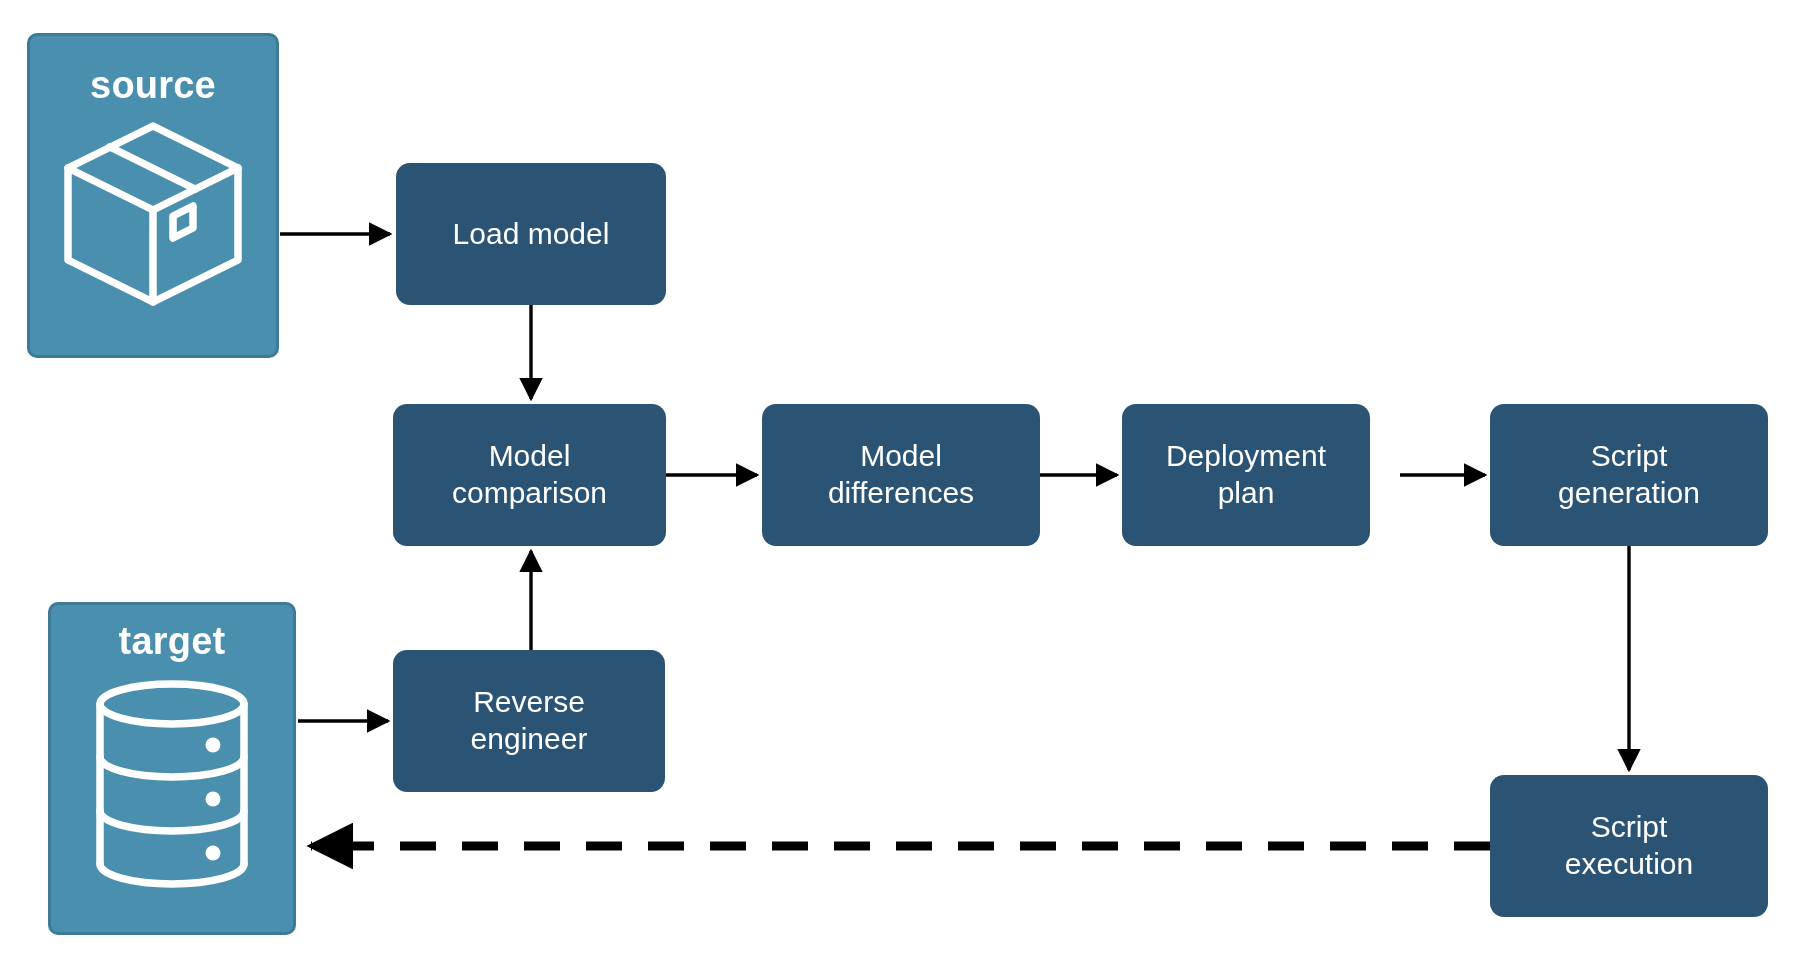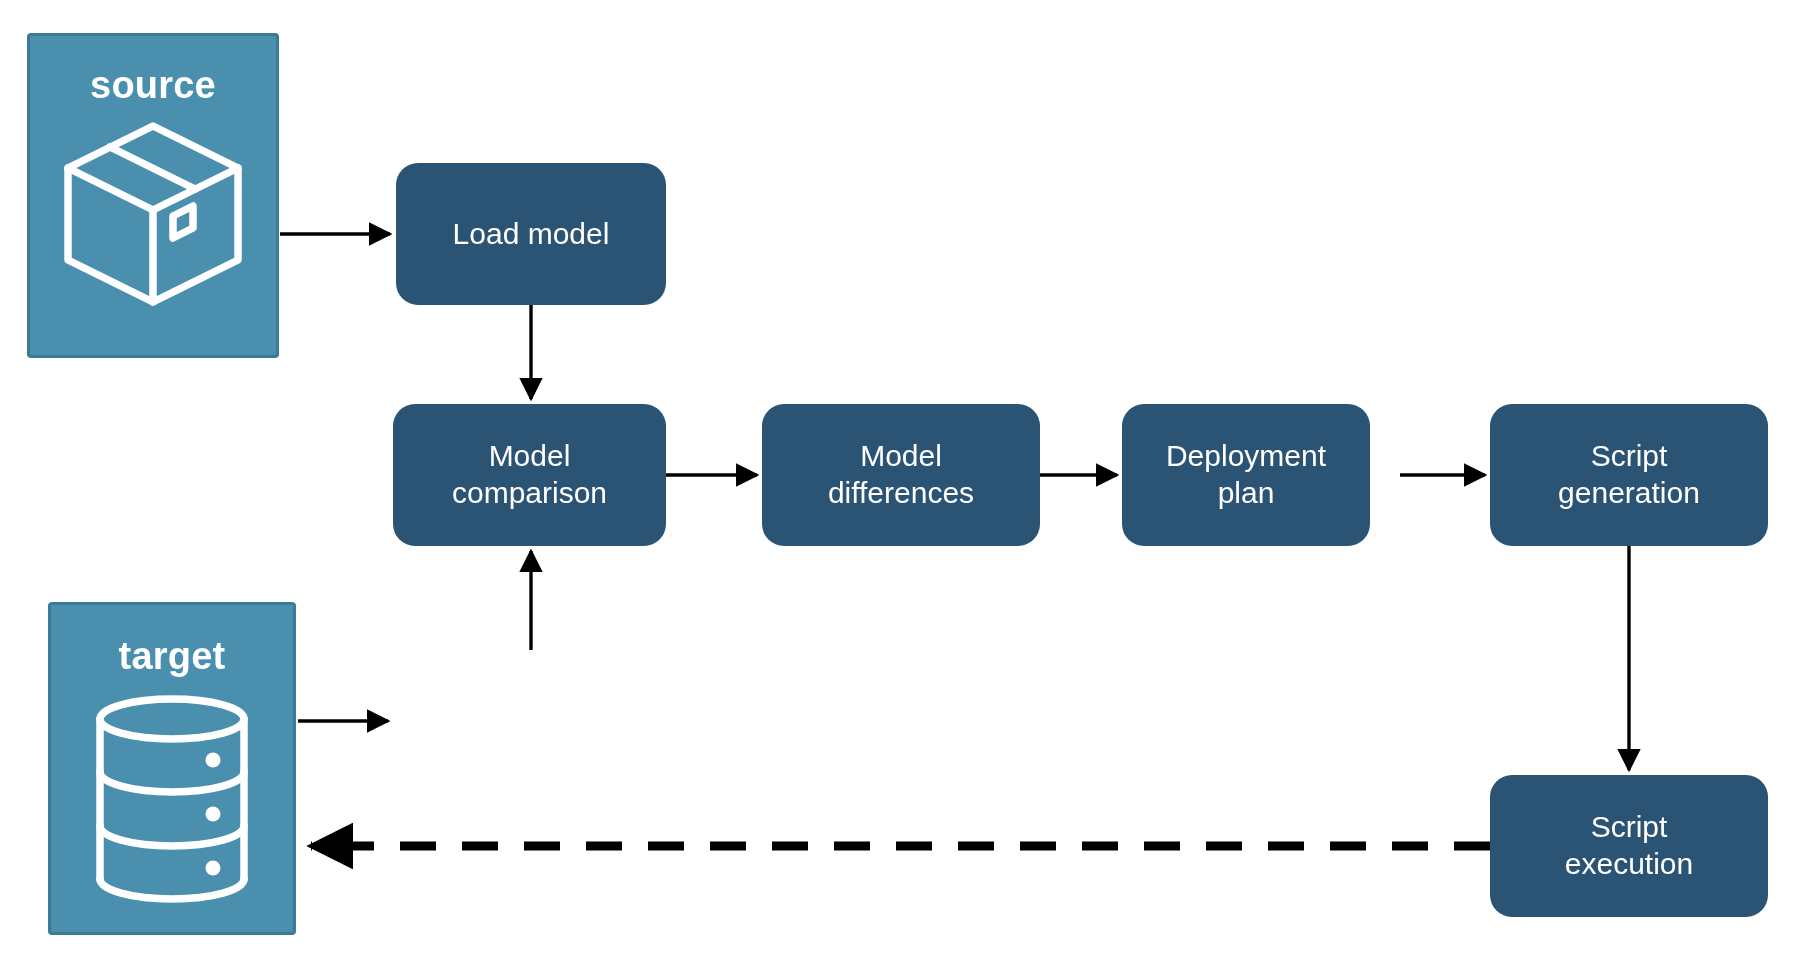--- a/index.html
+++ b/index.html
@@ -16,42 +16,42 @@
     height: 959px;
     background: #ffffff;
     overflow: hidden;
   }
   
   .endpoint {
     position: absolute;
     box-sizing: border-box;
     background: #4a8fae;
     border: 3px solid #3d7a96;
-    border-radius: 4px;
+    border-radius: 10px;
     display: flex;
     flex-direction: column;
     align-items: center;
   }
   .endpoint-title {
     font-weight: bold;
     color: #ffffff;
     font-size: 38px;
     line-height: 1;
     letter-spacing: 0.2px;
     user-select: none;
   }
   .endpoint-icon {
     display: block;
   }
   
   .pbox {
     position: absolute;
     box-sizing: border-box;
     background: #2b5374;
-    border-radius: 22px;
+    border-radius: 14px;
     display: flex;
     align-items: center;
     justify-content: center;
     text-align: center;
     color: #ffffff;
     font-size: 30px;
     line-height: 1.22;
     padding: 4px 10px;
     white-space: pre-line;
     user-select: none;
@@ -114,21 +114,21 @@
 
           <path d="M 50 29 L 135 71"></path>
 
           <path d="M 113 98 L 133 88 L 133 110 L 113 120 Z"></path>
         </g>
       </svg>
     </span>
   </div>
 
   <div class="endpoint" style="left:48px; top:602px; width:248px; height:333px;">
-    <div class="endpoint-title" style="margin-top:32px;">target</div>
+    <div class="endpoint-title" style="margin-top:17px;">target</div>
     <span class="endpoint-icon" style="margin-top:18px;">
       <svg width="162" height="212" viewBox="0 0 162 212" xmlns="http://www.w3.org/2000/svg">
         <g fill="none" stroke="#ffffff" stroke-width="7.5" stroke-linejoin="round" stroke-linecap="round">
 
           <ellipse cx="81" cy="26" rx="72" ry="20"></ellipse>
 
           <path d="M 9 26 L 9 186"></path>
           <path d="M 153 26 L 153 186"></path>
 
           <path d="M 9 186 A 72 20 0 0 0 153 186"></path>
@@ -152,17 +152,19 @@
 
   <div class="pbox" style="left:762px; top:404px; width:278px; height:142px;">Model
 differences</div>
 
   <div class="pbox" style="left:1122px; top:404px; width:248px; height:142px;">Deployment
 plan</div>
 
   <div class="pbox" style="left:1490px; top:404px; width:278px; height:142px;">Script
 generation</div>
 
+  <div class="pbox" style="left:393px; top:650px; width:272px; height:142px;">Reverse
+engineer</div>
 
   <div class="pbox" style="left:1490px; top:775px; width:278px; height:142px;">Script
 execution</div>
 
 </div>
 
 </body></html>

